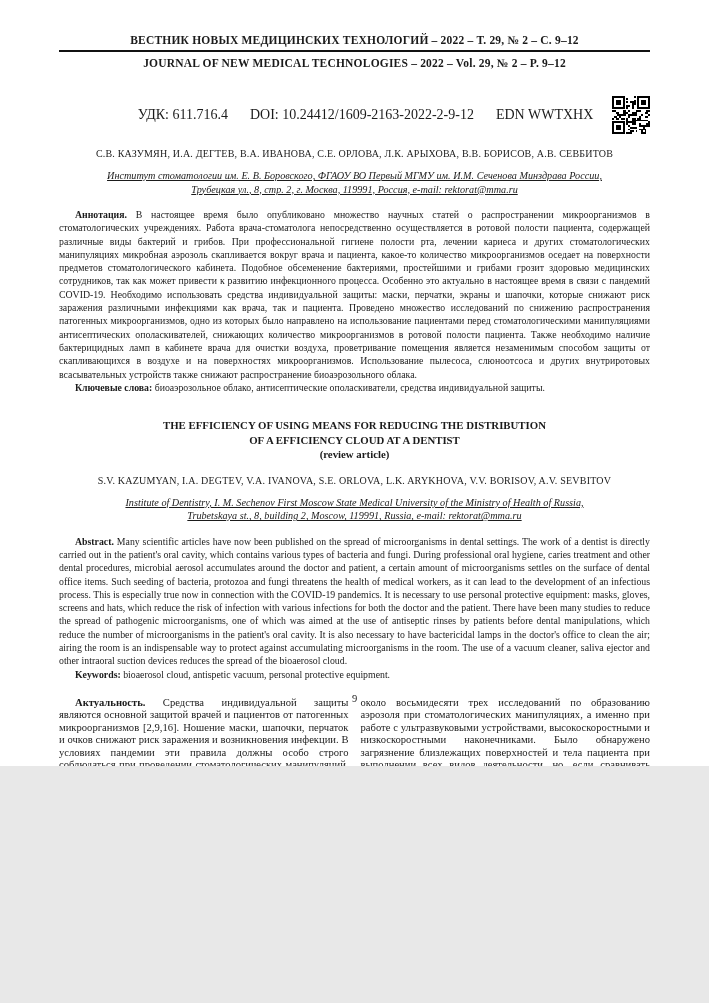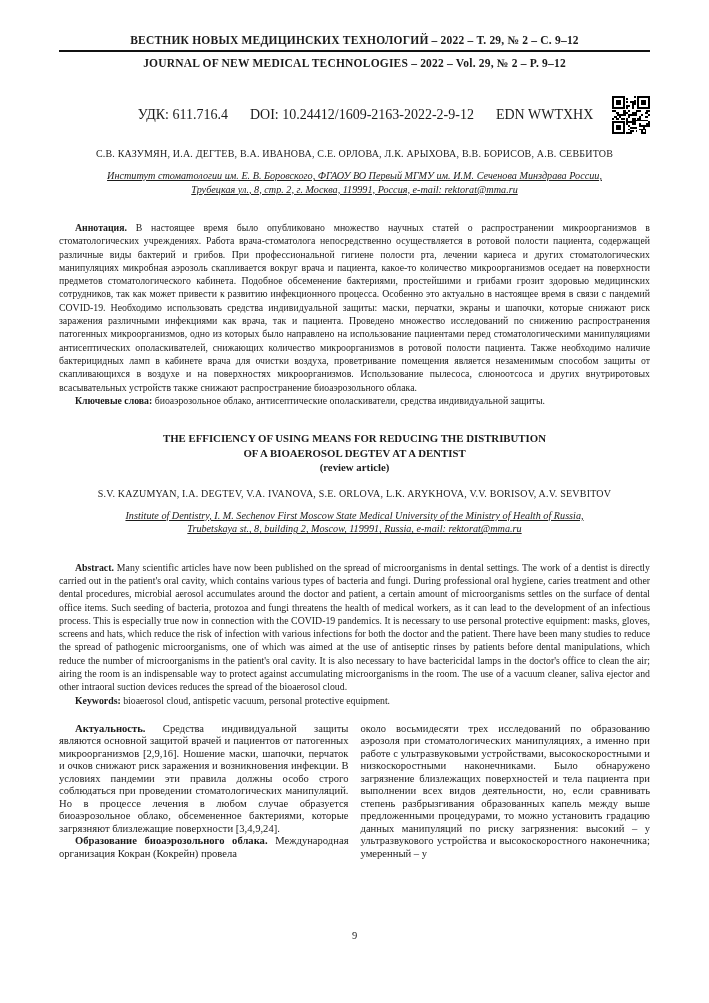--- a/index.html
+++ b/index.html
@@ -1,20 +1,20 @@
 <!DOCTYPE html>
 <html><head>
 <meta charset="utf-8">
 <style>
   * { margin: 0; padding: 0; box-sizing: border-box; }
   html, body { background: #e8e8e8; }
   .page {
     position: relative;
     width: 709px;
-    height: 1003px;
+    height: 766px;
     margin: 0 auto;
     background: #ffffff;
     font-family: "Liberation Serif", serif;
     color: #1b1b1b;
     padding: 34px 59px 0 59px;
     overflow: hidden;
   }
   
   .jheader { text-align: center; }
   .jheader .hline { font-weight: bold; font-size: 11.5px; letter-spacing: 0.2px; }
@@ -35,21 +35,21 @@
     padding-left: 60px;
   }
   .qr { flex: 0 0 auto; }
   
   .title-block { text-align: center; margin-top: 22px; }
   .title-line { font-weight: bold; font-size: 10.8px; line-height: 14.5px; }
   .subtitle { font-weight: bold; font-size: 10.8px; line-height: 14.5px; }
   .authors { text-align: center; font-size: 10px; margin-top: 13px; letter-spacing: 0.2px; }
   .affiliation { text-align: center; font-style: italic; font-size: 10.2px; line-height: 13.5px; margin-top: 10px; text-decoration: underline; }
   
-  .abstract-wrap { margin-top: 25px; }
+  .abstract-wrap { margin-top: 12px; }
   .abstract, .keywords {
     font-size: 9.8px;
     line-height: 13.3px;
     text-align: justify;
     text-indent: 16px;
   }
   .lead { font-weight: bold; }
   .en-block { margin-top: 24px; }
   
   .columns {
@@ -121,21 +121,21 @@
     <div>Трубецкая ул., 8, стр. 2, г. Москва, 119991, Россия, e-mail: rektorat@mma.ru</div>
   </div>
 
   <div class="abstract-wrap">
     <p class="abstract"><span class="lead">Аннотация.</span><span> В настоящее время было опубликовано множество научных статей о распространении микроорганизмов в стоматологических учреждениях. Работа врача-стоматолога непосредственно осуществляется в ротовой полости пациента, содержащей различные виды бактерий и грибов. При профессиональной гигиене полости рта, лечении кариеса и других стоматологических манипуляциях микробная аэрозоль скапливается вокруг врача и пациента, какое-то количество микроорганизмов оседает на поверхности предметов стоматологического кабинета. Подобное обсеменение бактериями, простейшими и грибами грозит здоровью медицинских сотрудников, так как может привести к развитию инфекционного процесса. Особенно это актуально в настоящее время в связи с пандемий COVID-19. Необходимо использовать средства индивидуальной защиты: маски, перчатки, экраны и шапочки, которые снижают риск заражения различными инфекциями как врача, так и пациента. Проведено множество исследований по снижению распространения патогенных микроорганизмов, одно из которых было направлено на использование пациентами перед стоматологическими манипуляциями антисептических ополаскивателей, снижающих количество микроорганизмов в ротовой полости пациента. Также необходимо наличие бактерицидных ламп в кабинете врача для очистки воздуха, проветривание помещения является незаменимым способом защиты от скапливающихся в воздухе и на поверхностях микроорганизмов. Использование пылесоса, слюноотсоса и других внутриротовых всасывательных устройств также снижают распространение биоаэрозольного облака.</span></p>
     <p class="keywords"><span class="lead">Ключевые слова:</span><span> биоаэрозольное облако, антисептические ополаскиватели, средства индивидуальной защиты.</span></p>
   </div>
 
   <section class="title-block en-block">
     <div class="title-line">THE EFFICIENCY OF USING MEANS FOR REDUCING THE DISTRIBUTION</div>
-    <div class="title-line">OF A BIOAEROSOL DEGTEV AT A DENTIST</div>
+    <div class="title-line">OF A EFFICIENCY CLOUD AT A DENTIST</div>
     <div class="subtitle">(review article)</div>
   </section>
 
   <div class="authors">S.V. KAZUMYAN, I.A. DEGTEV, V.A. IVANOVA, S.E. ORLOVA, L.K. ARYKHOVA, V.V. BORISOV, A.V. SEVBITOV</div>
 
   <div class="affiliation">
     <div>Institute of Dentistry, I. M. Sechenov First Moscow State Medical University of the Ministry of Health of Russia,</div>
     <div>Trubetskaya st., 8, building 2, Moscow, 119991, Russia, e-mail: rektorat@mma.ru</div>
   </div>
 

